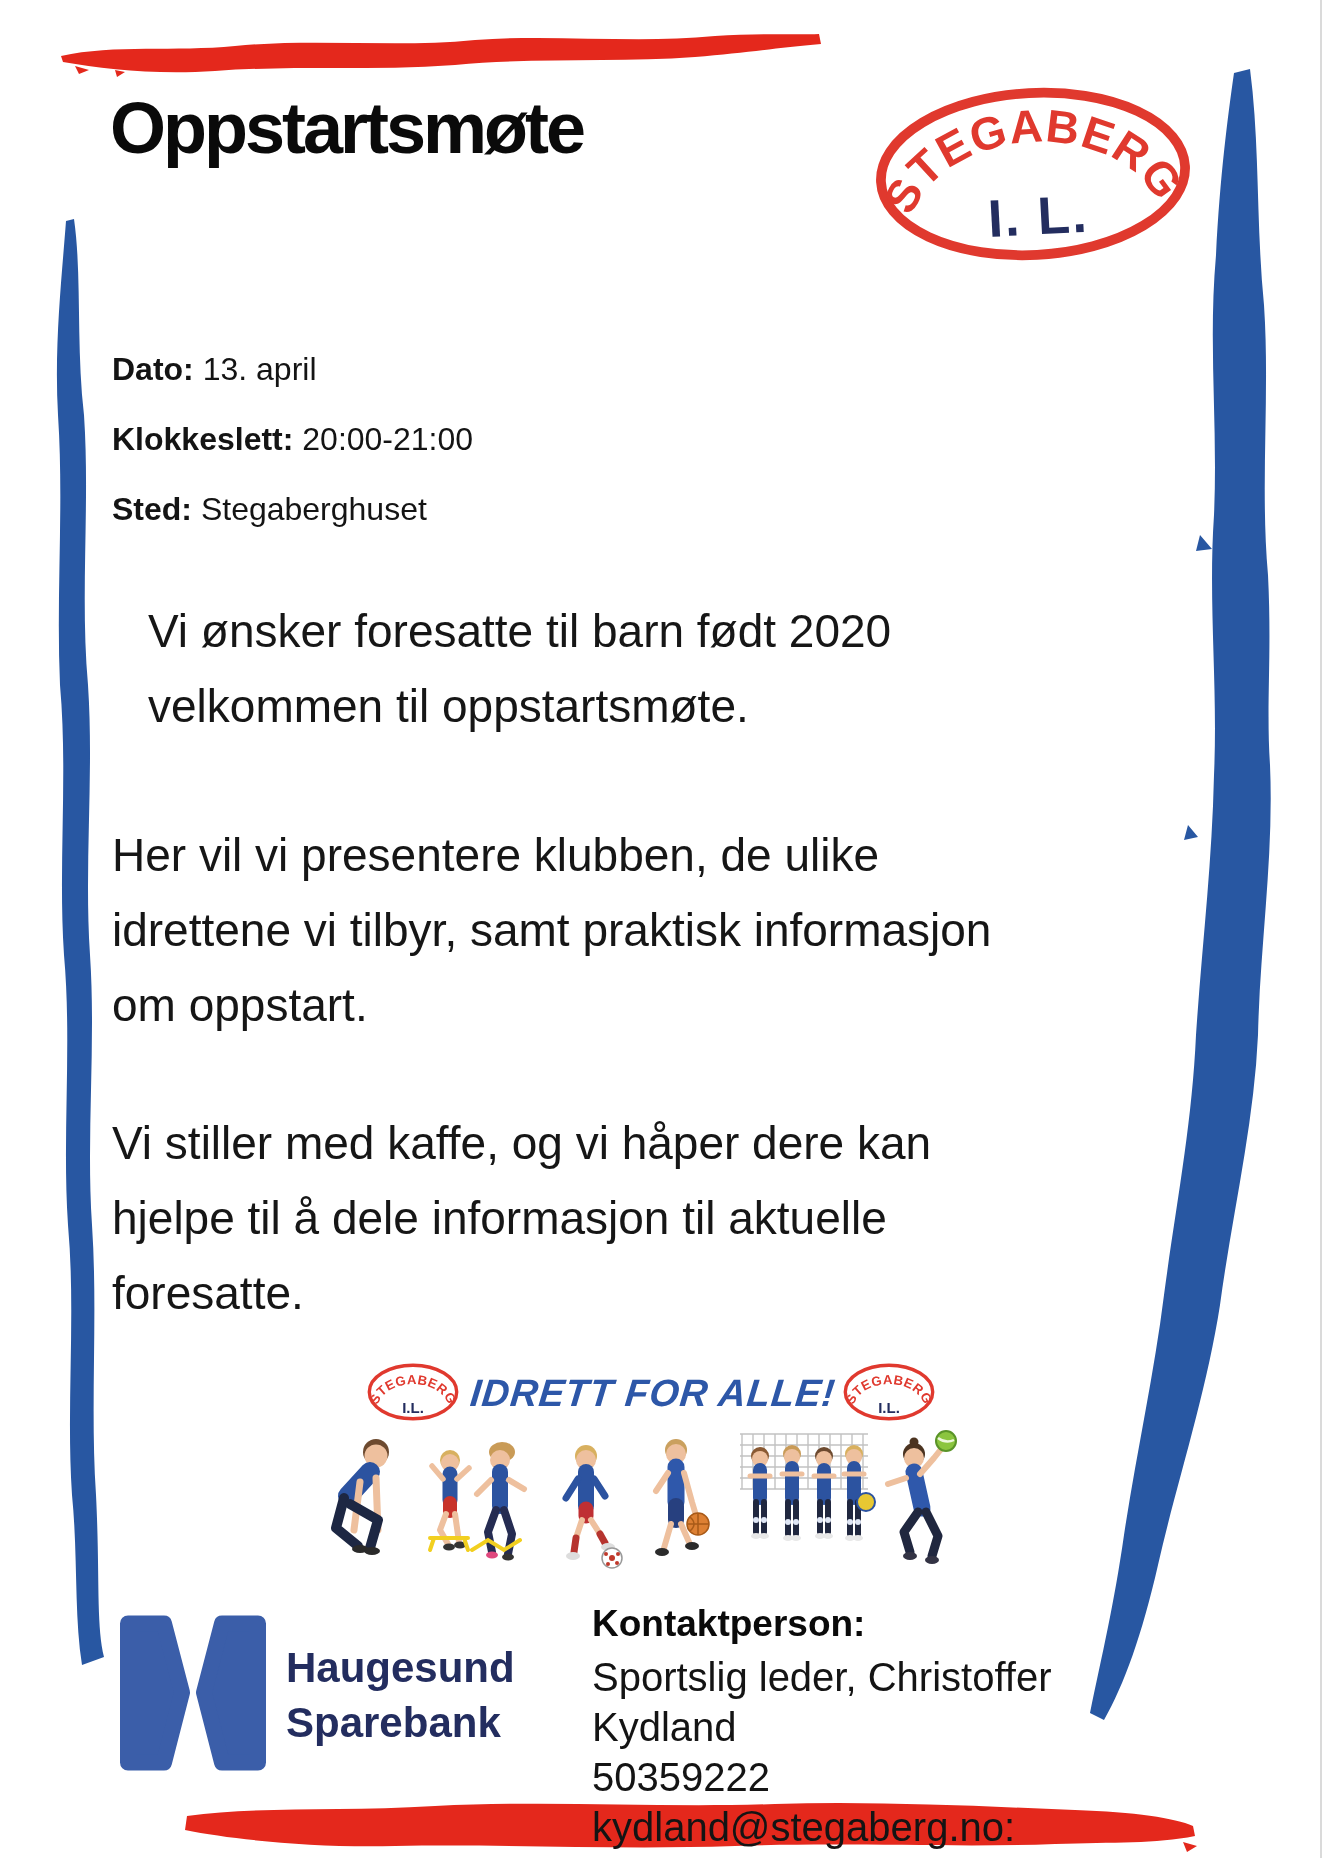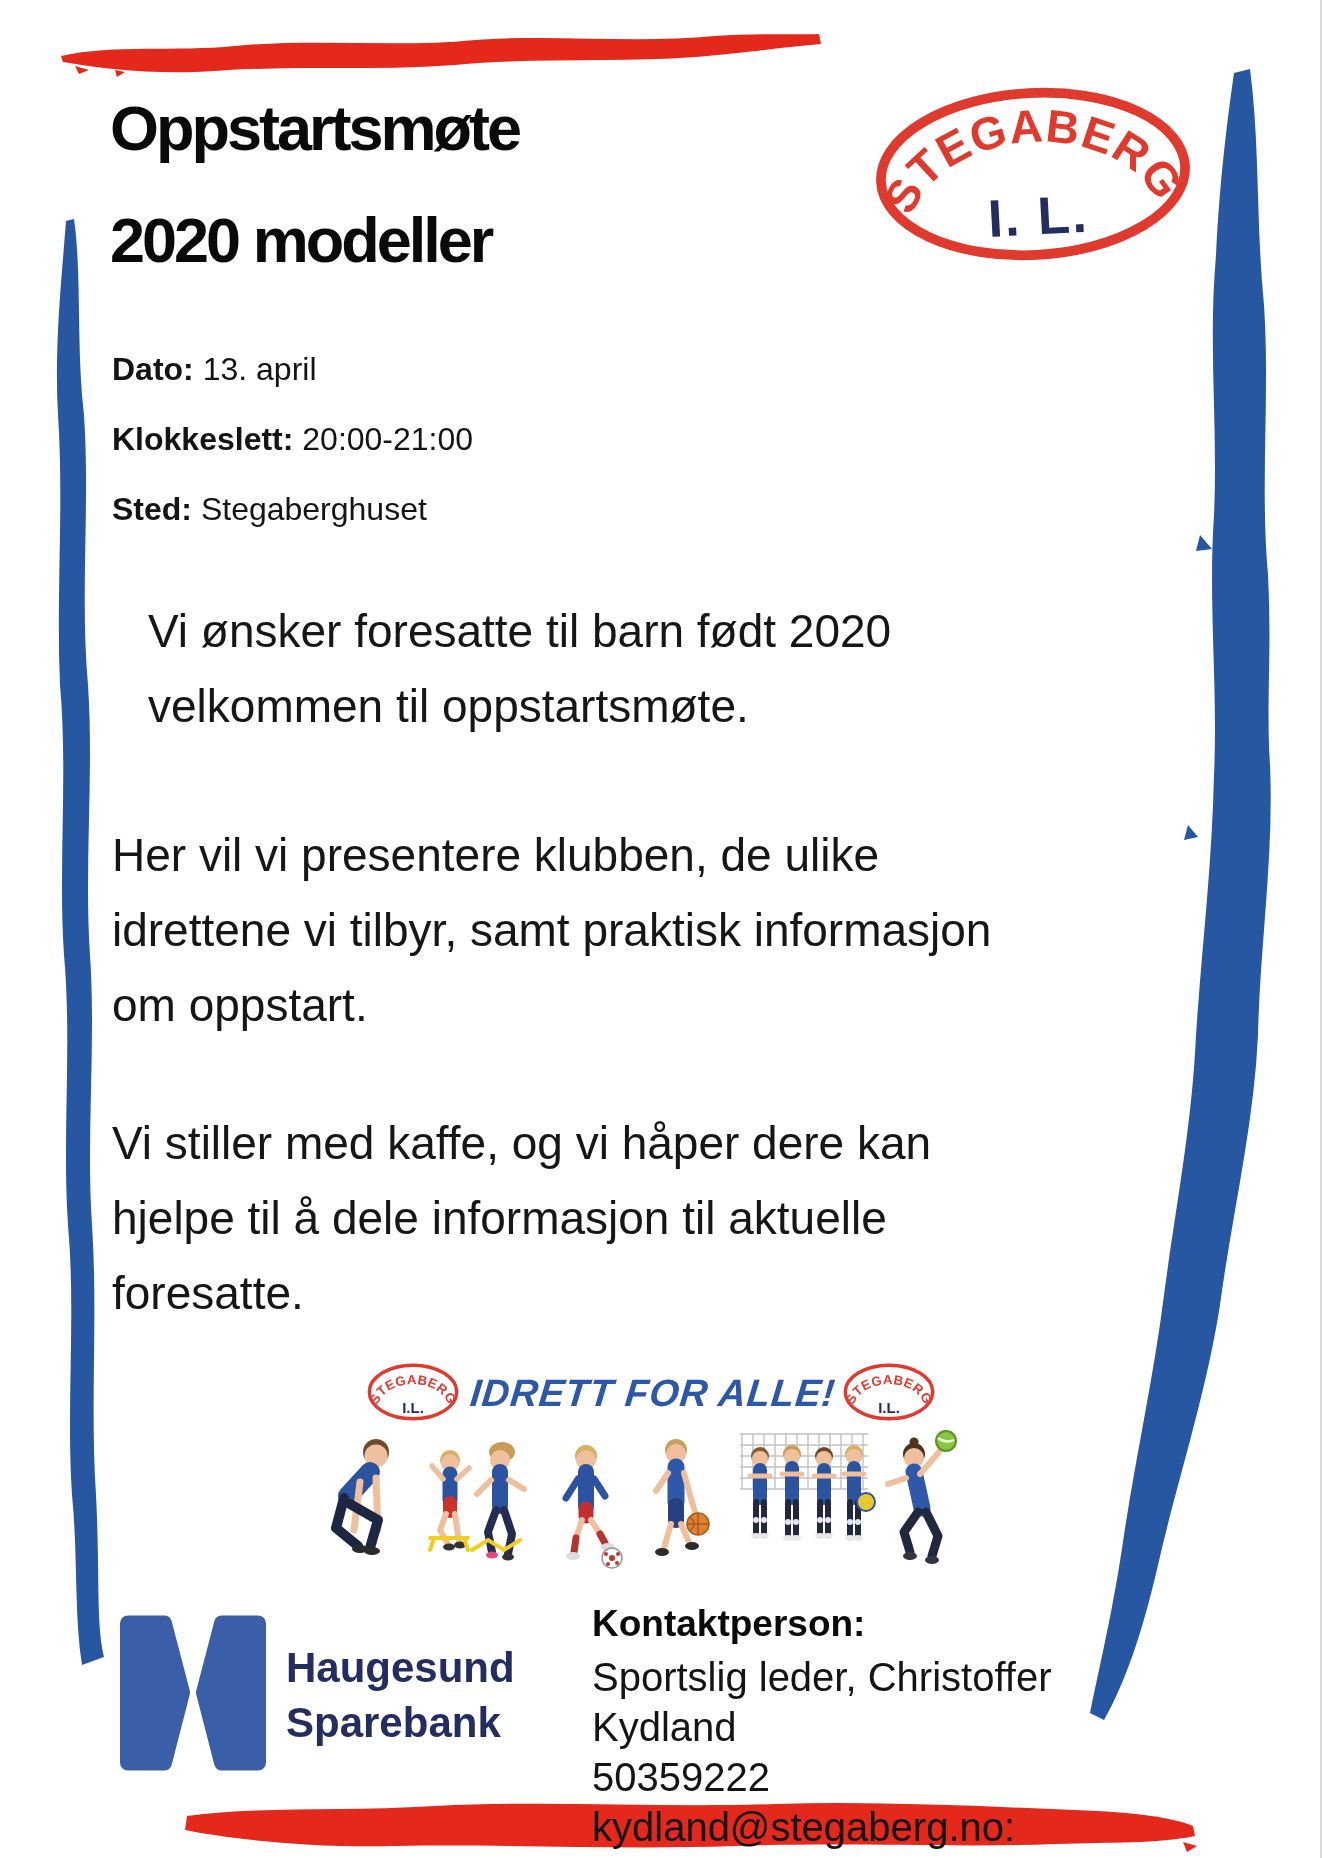--- a/index.html
+++ b/index.html
@@ -9,21 +9,21 @@
     border-right:2px solid #dadada; box-sizing:border-box;
   }
   .stroke { position:absolute; pointer-events:none; }
   .stroke-top   { left:55px;  top:22px;   width:770px;  height:55px; }
   .stroke-left  { left:48px;  top:215px;  width:75px;   height:1450px; }
   .stroke-right { left:1080px;top:65px;   width:230px;  height:1670px; }
   .stroke-bottom{ left:175px; top:1792px; width:1030px; height:62px; }
 
   .title {
     position:absolute; left:110px; top:72px; margin:0;
-    font-size:63px; line-height:112px; font-weight:900; letter-spacing:-3px;
+    font-size:72px; line-height:112px; font-weight:900; letter-spacing:-3px;
     color:#0a0a0a;
   }
   .title span { display:block; }
 
   .club-logo-main { position:absolute; left:872px; top:86px; width:322px; height:176px; transform:rotate(-3deg); }
 
   .details { position:absolute; left:112px; top:334px; font-size:32px; line-height:70px; color:#141414; }
   .details .lbl { font-weight:800; }
   .details .val { font-weight:400; }
 
@@ -71,21 +71,20 @@
       M120,470 l12,14 -16,2 z M108,760 l10,12 -14,3 z"></path>
   </svg>
 
   <svg class="stroke stroke-bottom" viewBox="0 0 1030 62" aria-hidden="true">
     <path fill="#e4281c" d="M12,24 C80,14 160,20 260,14 C380,8 480,16 600,12 C700,9 800,14 900,18 C960,20 1000,26 1018,34 L1020,44 C980,52 940,50 880,52 C780,56 680,50 560,54 C440,58 340,52 220,54 C140,56 60,48 10,38 Z
       M1008,50 l14,4 -10,6 z"></path>
   </svg>
 
   <h1 class="title">
     <span>Oppstartsmøte</span>
-    <span>2020 modeller</span>
   </h1>
 
   <div class="club-logo-main">
     <svg viewBox="0 0 330 180" width="100%" height="100%">
       <ellipse cx="165" cy="90" rx="156" ry="83" fill="#ffffff" stroke="#e0392e" stroke-width="10"></ellipse>
       <path id="arc-main" d="M40,124 A130,92 0 0 1 290,124" fill="none"></path>
       <text font-size="47" font-weight="800" fill="#e0392e" letter-spacing="1" font-family="Liberation Sans, sans-serif">
         <textPath href="#arc-main" startOffset="50%" text-anchor="middle">STEGABERG</textPath>
       </text>
       <text x="168" y="152" font-size="54" font-weight="800" fill="#232d5f" text-anchor="middle" letter-spacing="2" font-family="Liberation Sans, sans-serif">I. L.</text>

